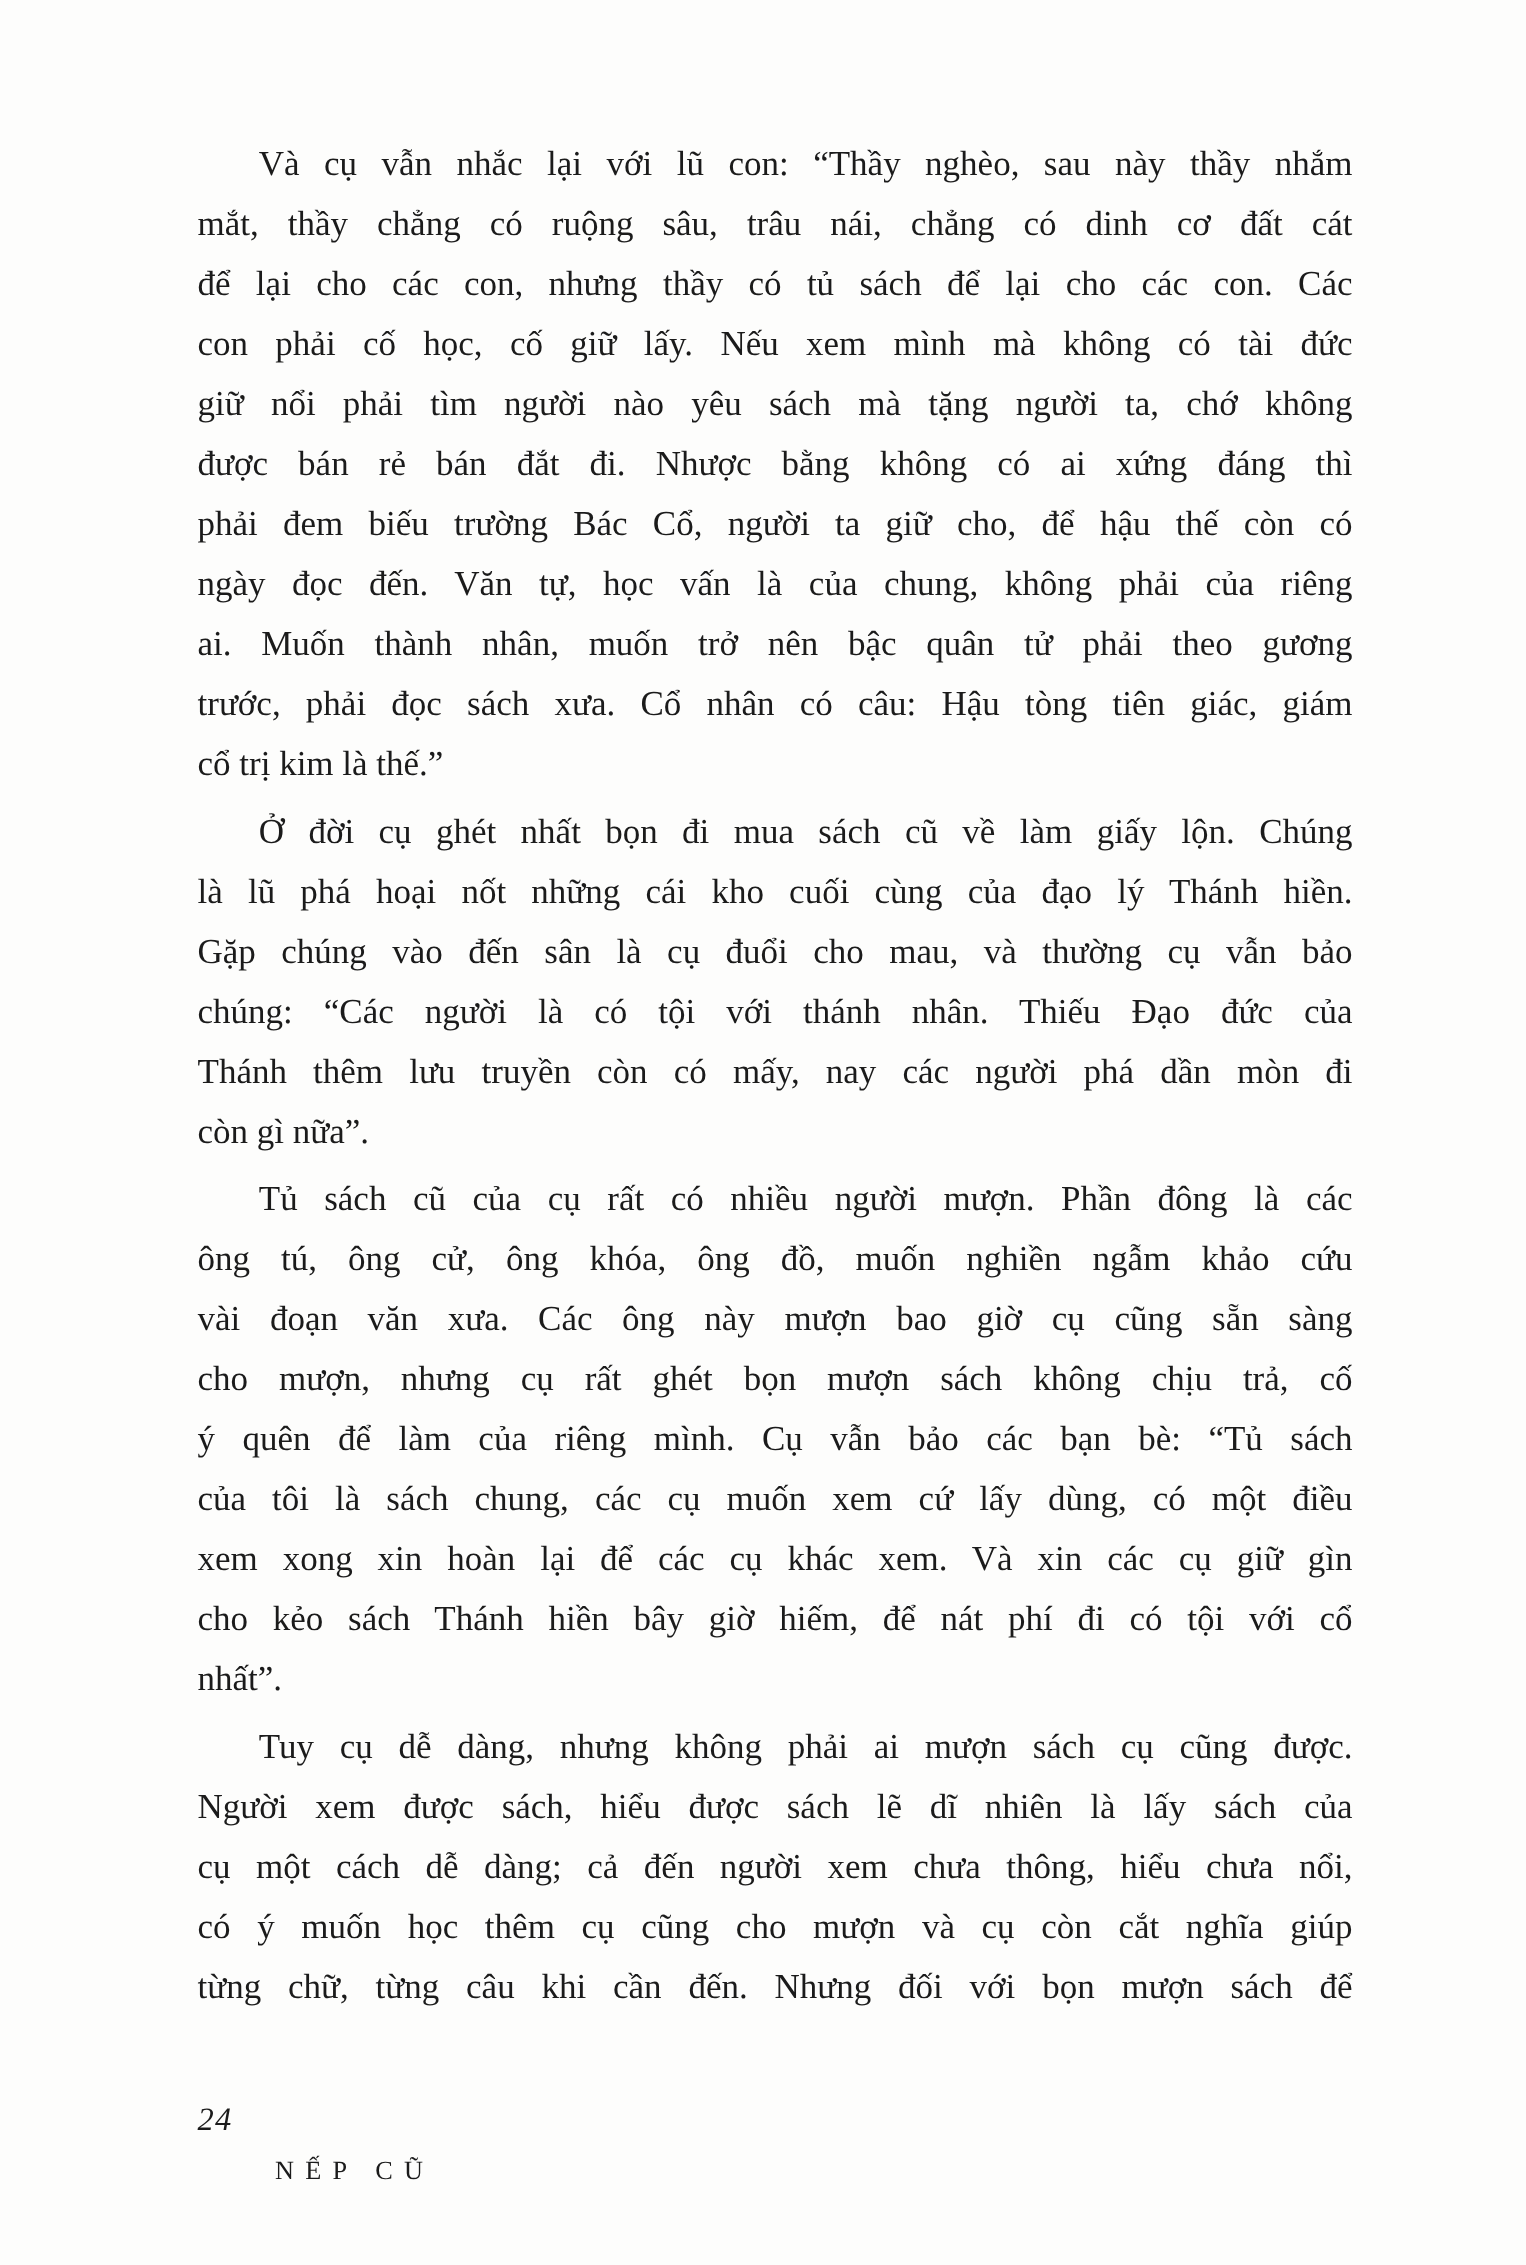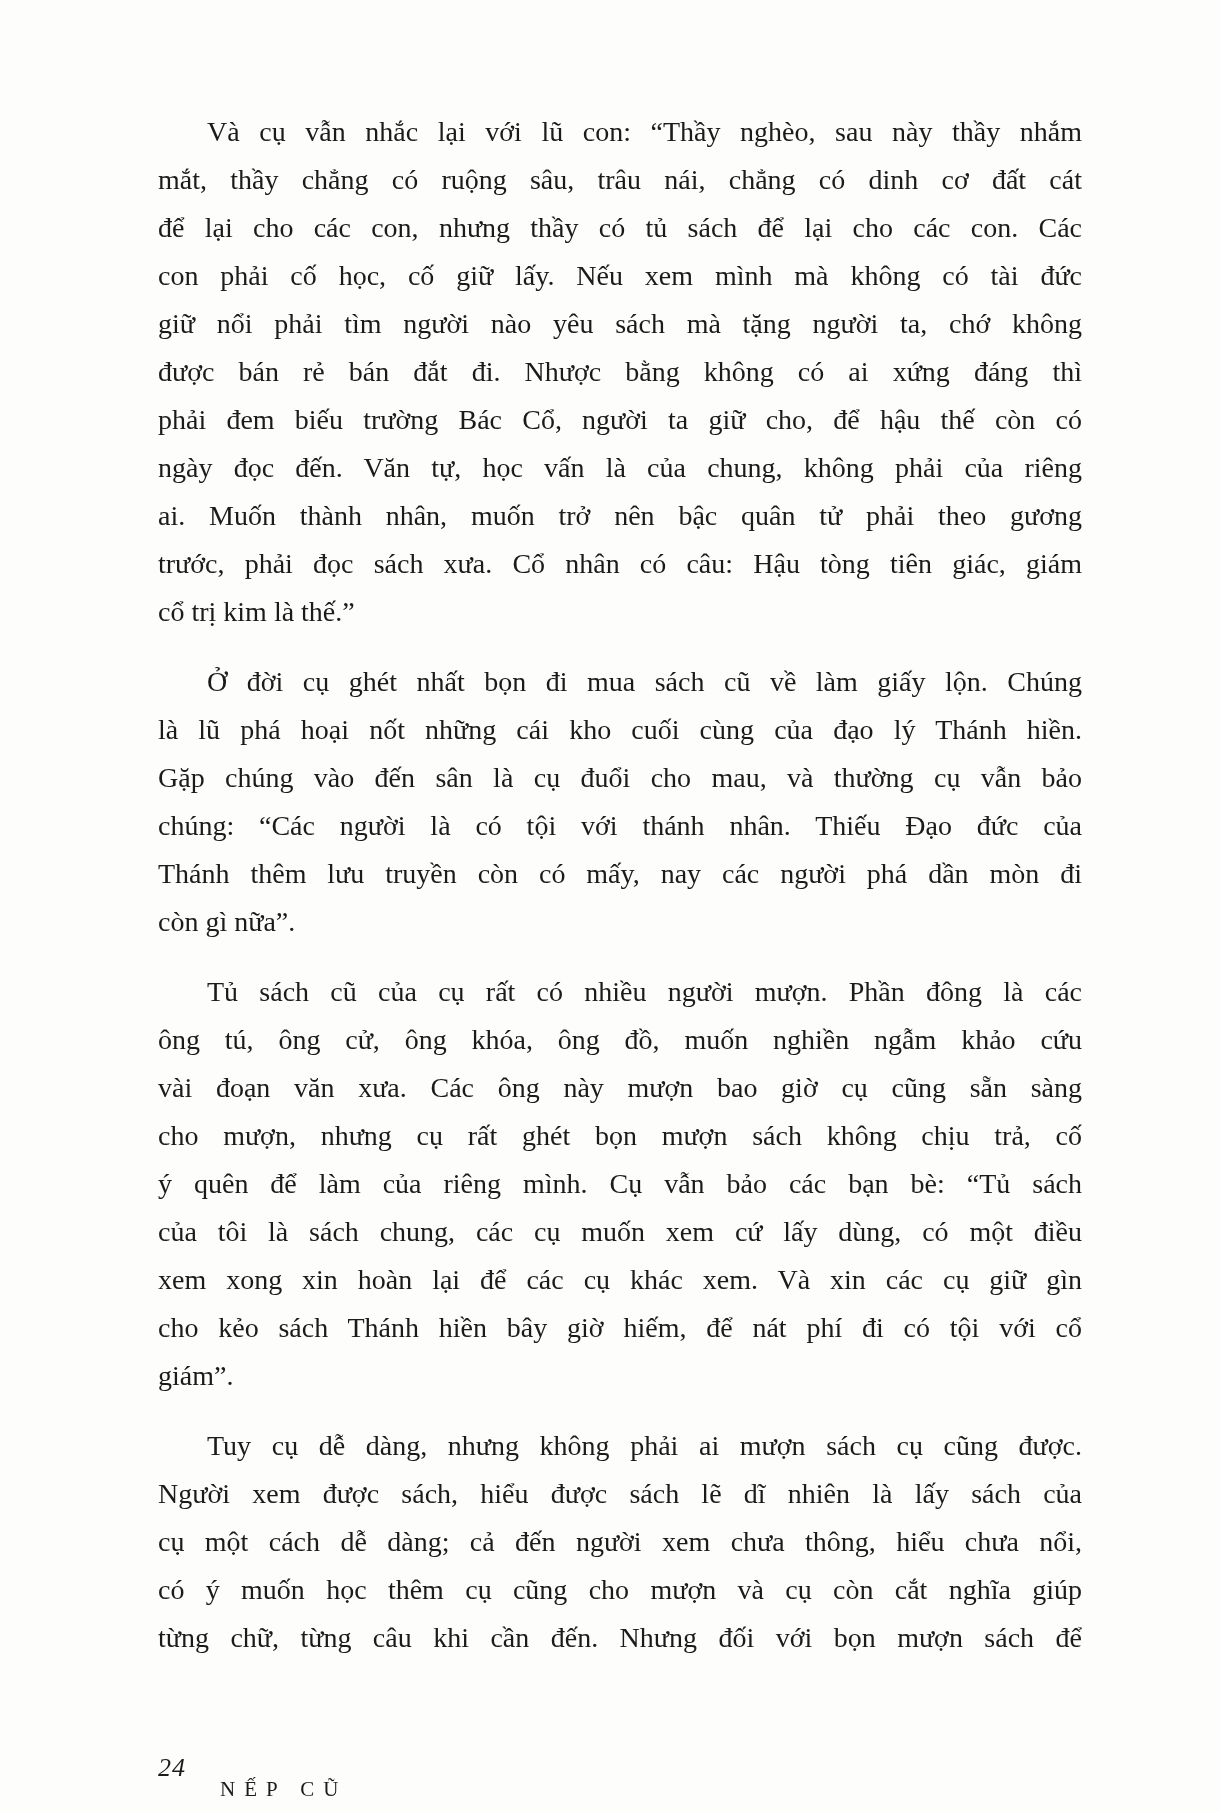--- a/index.html
+++ b/index.html
@@ -21,44 +21,44 @@
   }
   .text-block {
     position: absolute;
     left: 158px;
     top: 108px;
     width: 924px;
     font-size: 28px;
     line-height: 48px;
   }
   .para + .para {
-    margin-top: 22px;
+    margin-top: 6px;
   }
   .line {
     height: 48px;
     overflow: hidden;
     text-align: justify;
     text-align-last: justify;
   }
   .line.first {
     text-indent: 49px;
   }
   .line.last {
     text-align: left;
     text-align-last: left;
   }
   .run.italic {
   }
   .running-footer {
     position: absolute;
     left: 158px;
-    top: 1734px;
+    top: 1681px;
     width: 924px;
     display: flex;
-    align-items: center;
+    align-items: flex-start;
   }
   .page-num {
     font-style: italic;
     font-size: 26px;
     letter-spacing: 1px;
   }
   .book-title {
     margin-left: 34px;
     font-size: 21px;
     letter-spacing: 9px;
@@ -95,21 +95,21 @@
       </div>
       <div class="para">
         <div class="line first"><span class="run">Tủ sách cũ của cụ rất có nhiều người mượn. Phần đông là các</span></div>
         <div class="line"><span class="run">ông tú, ông cử, ông khóa, ông đồ, muốn nghiền ngẫm khảo cứu</span></div>
         <div class="line"><span class="run">vài đoạn văn xưa. Các ông này mượn bao giờ cụ cũng sẵn sàng</span></div>
         <div class="line"><span class="run">cho mượn, nhưng cụ rất ghét bọn mượn sách không chịu trả, cố</span></div>
         <div class="line"><span class="run">ý quên để làm của riêng mình. Cụ vẫn bảo các bạn bè: “Tủ sách</span></div>
         <div class="line"><span class="run">của tôi là sách chung, các cụ muốn xem cứ lấy dùng, có một điều</span></div>
         <div class="line"><span class="run">xem xong xin hoàn lại để các cụ khác xem. Và xin các cụ giữ gìn</span></div>
         <div class="line"><span class="run">cho kẻo sách Thánh hiền bây giờ hiếm, để nát phí đi có tội với cổ</span></div>
-        <div class="line last"><span class="run">giám”.</span></div>
+        <div class="line last"><span class="run">nhất”.</span></div>
       </div>
       <div class="para">
         <div class="line first"><span class="run">Tuy cụ dễ dàng, nhưng không phải ai mượn sách cụ cũng được.</span></div>
         <div class="line"><span class="run">Người xem được sách, hiểu được sách lẽ dĩ nhiên là lấy sách của</span></div>
         <div class="line"><span class="run">cụ một cách dễ dàng; cả đến người xem chưa thông, hiểu chưa nổi,</span></div>
         <div class="line"><span class="run">có ý muốn học thêm cụ cũng cho mượn và cụ còn cắt nghĩa giúp</span></div>
         <div class="line"><span class="run">từng chữ, từng câu khi cần đến. Nhưng đối với bọn mượn sách để</span></div>
       </div>
     </main>
 

